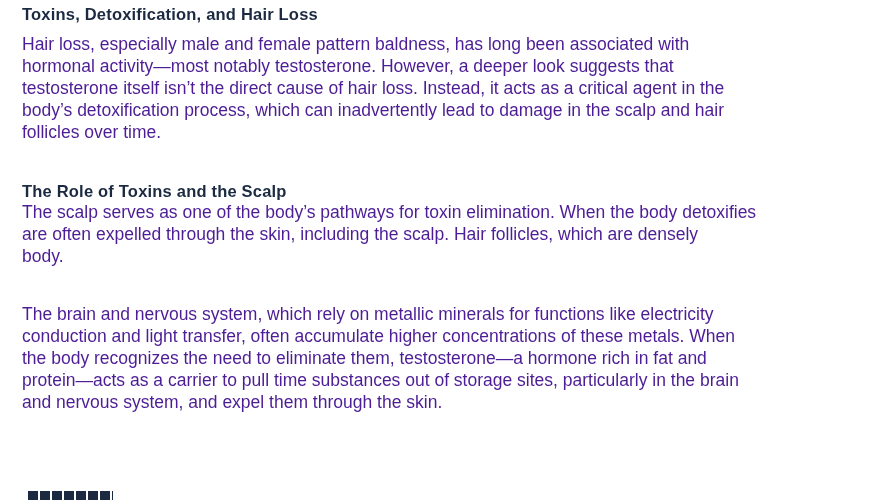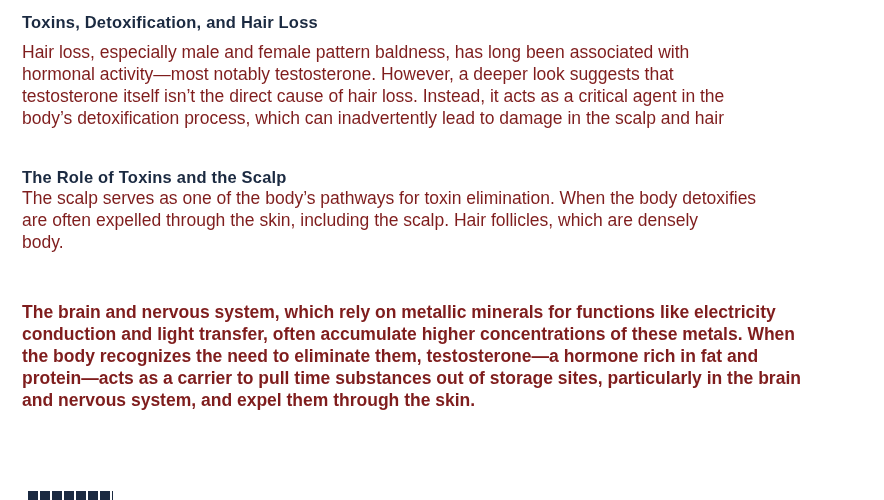--- a/index.html
+++ b/index.html
@@ -10,42 +10,42 @@
     width: 884px;
     height: 500px;
     position: relative;
     overflow: hidden;
     background: #ffffff;
     font-family: "Liberation Sans", sans-serif;
   }
   .content {
     position: absolute;
     left: 22px;
-    top: 8px;
+    top: 0;
     width: 830px;
   }
   .section-heading {
     color: #1b2a41;
     font-size: 16.5px;
     line-height: 20px;
     font-weight: 700;
     letter-spacing: 0.2px;
     margin: 0;
   }
   .heading-1 { margin-top: 4px; }
   .heading-2 { margin-top: 38px; }
   .para { margin: 0; }
   .para-1 { margin-top: 9px; }
   .para-2 { margin-top: 0; }
-  .para-3 { margin-top: 48px; font-weight: bold; }
+  .para-3 { margin-top: 36px; }
   .line {
     white-space: nowrap;
     font-size: 17.5px;
     line-height: 22px;
-    color: #7f1d1d;
+    color: #4c1d95;
   }
   .clipped-heading-fragment {
     position: absolute;
     left: 28px;
     bottom: 0;
     width: 85px;
     height: 9px;
     background: repeating-linear-gradient(90deg,
       #1b2a41 0px, #1b2a41 10px,
       #ffffff 10px, #ffffff 12px);
@@ -56,20 +56,21 @@
 
 <div class="content">
 
   <h2 class="section-heading heading-1">Toxins, Detoxification, and Hair Loss</h2>
 
   <div class="para para-1">
     <div class="line">Hair loss, especially male and female pattern baldness, has long been associated with</div>
     <div class="line">hormonal activity—most notably testosterone. However, a deeper look suggests that</div>
     <div class="line">testosterone itself isn’t the direct cause of hair loss. Instead, it acts as a critical agent in the</div>
     <div class="line">body’s detoxification process, which can inadvertently lead to damage in the scalp and hair</div>
+    <div class="line">follicles over time.</div>
   </div>
 
   <h2 class="section-heading heading-2">The Role of Toxins and the Scalp</h2>
 
   <div class="para para-2">
     <div class="line">The scalp serves as one of the body’s pathways for toxin elimination. When the body detoxifies</div>
     <div class="line">are often expelled through the skin, including the scalp. Hair follicles, which are densely</div>
     <div class="line">body.</div>
   </div>
 

